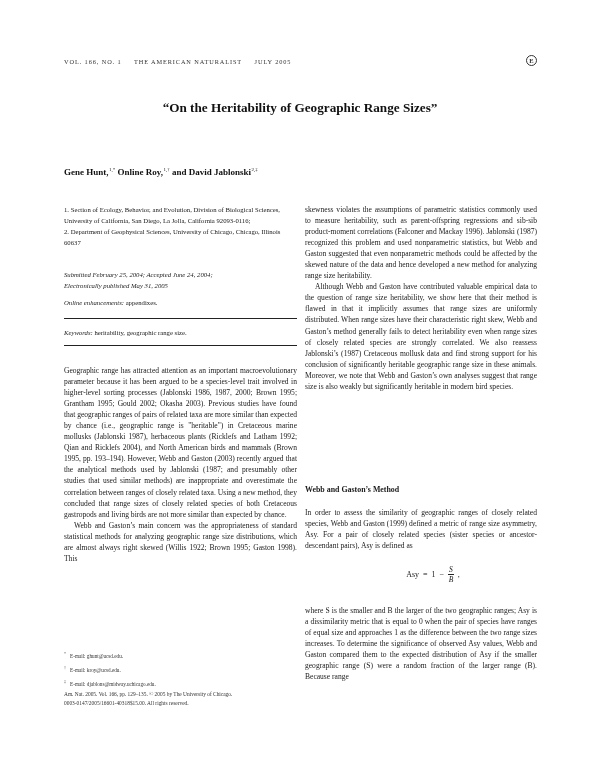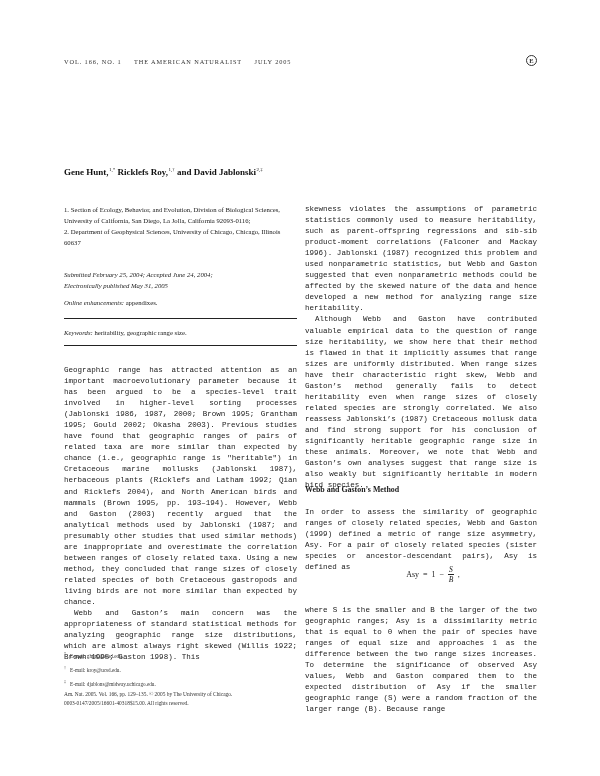--- a/index.html
+++ b/index.html
@@ -18,21 +18,21 @@
   .col { position: absolute; font-size: 7.55px; line-height: 11.05px; text-align: justify; }
   .left { left: 64px; width: 233px; }
   .right { left: 305px; width: 232px; }
   .affil { top: 204px; font-size: 6.7px; line-height: 11px; text-align: left; }
   .dates { top: 269px; font-size: 6.7px; line-height: 11px; font-style: italic; text-align: left; }
   .online { top: 297px; font-size: 6.7px; }
   .online i, .kw i { font-style: italic; }
   .rule { position: absolute; left: 64px; width: 233px; height: 1px; background: #222; }
   .kw { top: 327px; font-size: 6.7px; }
   .body-left { top: 365px; }
-  .body-left p, .right p { margin: 0; text-indent: 10px; font-family: Liberation Mono, monospace; }
+  .body-left p, .right p { margin: 0; text-indent: 10px; }
   .body-left p.first, .right p.first { text-indent: 0; }
   .footnotes { top: 648px; font-size: 5.2px; line-height: 12.2px; color: #333; text-align: left; }
   .footnotes sup { font-size: 4px; margin-right: 4px; }
   .citation { top: 690px; font-size: 5.4px; line-height: 9px; color: #333; text-align: left; }
   .right-top { top: 204px; }
   .section-heading { position: absolute; left: 305px; width: 232px; top: 485px;
          text-align: left; font-size: 7.9px; font-weight: bold; }
   .right-mid { top: 507px; }
   .equation { position: absolute; left: 305px; width: 232px; top: 565px; text-align: center;
          font-size: 8px; height: 30px; }
@@ -45,25 +45,26 @@
 <body>
 
 <div class="running-head">
   <span>Vol. 166, No. 1</span>
   <span>The American Naturalist</span>
   <span>July 2005</span>
 </div>
 <div class="e-badge">E</div>
 
 <div class="title">
+  <div>“On the Heritability of Geographic Range Sizes”</div>
 </div>
 
 <div class="authors">
   <span>Gene Hunt,</span><sup>1,*</sup>
-  <span>Ricklefs Roy,</span><sup>1,†</sup>
+  <span>Online Roy,</span><sup>1,†</sup>
   <span>and David Jablonski</span><sup>2,‡</sup>
 </div>
 
 <div class="col left affil">
   <div>1. Section of Ecology, Behavior, and Evolution, Division of Biological Sciences, University of California, San Diego, La Jolla, California 92093-0116;</div>
   <div>2. Department of Geophysical Sciences, University of Chicago, Chicago, Illinois 60637</div>
 </div>
 
 <div class="col left dates">
   <div>Submitted February 25, 2004; Accepted June 24, 2004;</div>

